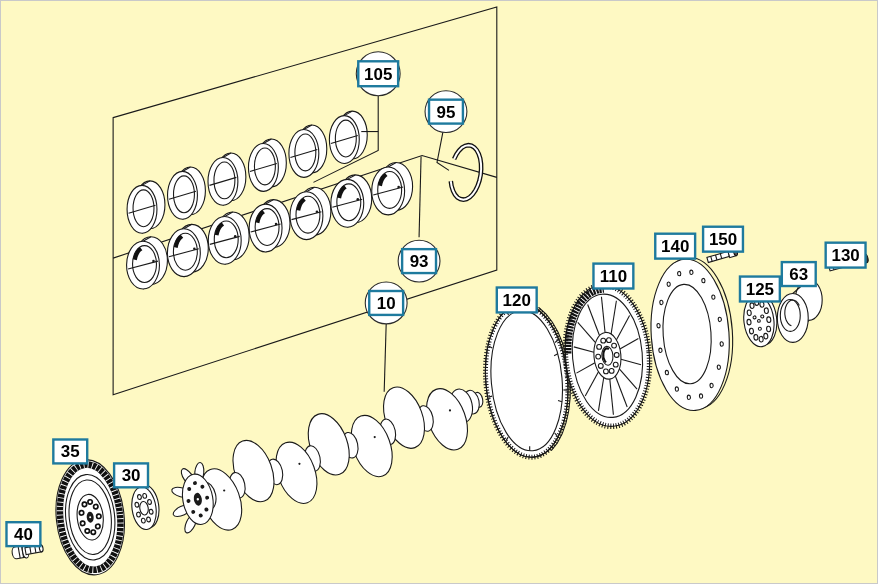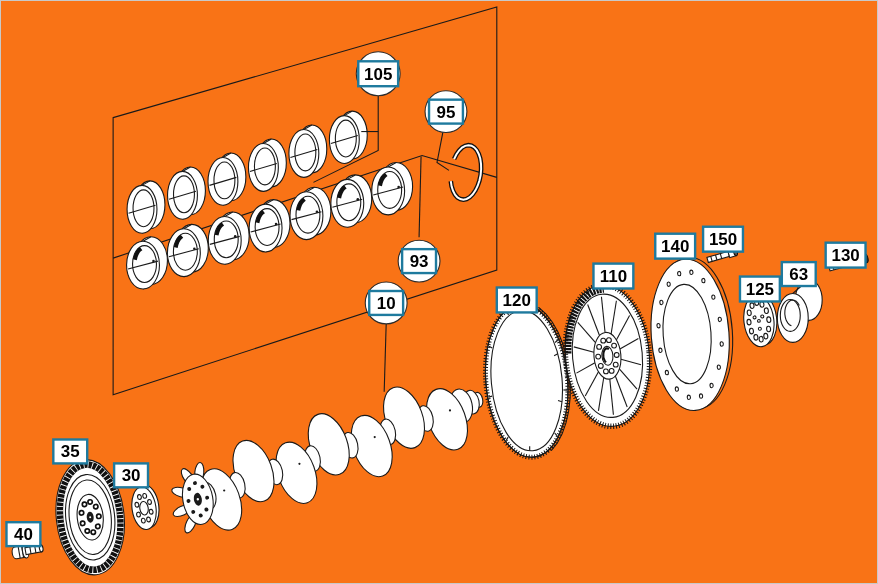--- a/index.html
+++ b/index.html
@@ -1,16 +1,16 @@
 <!DOCTYPE html>
 <html><head>
 <meta charset="utf-8">
 <style>
   html,body{margin:0;padding:0;background:#eee;}
-  .canvas{width:878px;height:584px;position:relative;background:#f97316;
+  .canvas{width:878px;height:584px;position:relative;background:#fef9c3;
           border:1px solid #c9c9c9;box-sizing:border-box;overflow:hidden;
           font-family:"Liberation Sans",sans-serif;}
   svg{display:block;}
   .ln{fill:none;stroke:#1a1a1a;stroke-width:1.1;}
   .fw{fill:#fff;stroke:#1a1a1a;stroke-width:1.1;}
   .fd{fill:#1a1a1a;stroke:none;}
   .callout-rect{fill:#fff;stroke-width:2.4;}
   .callout-circ{fill:#fff;stroke:#2b2b2b;stroke-width:1.1;}
   .callout-text{font:700 17px "Liberation Sans",sans-serif;fill:#000;}
   [data-interactable="true"]{cursor:pointer;}

